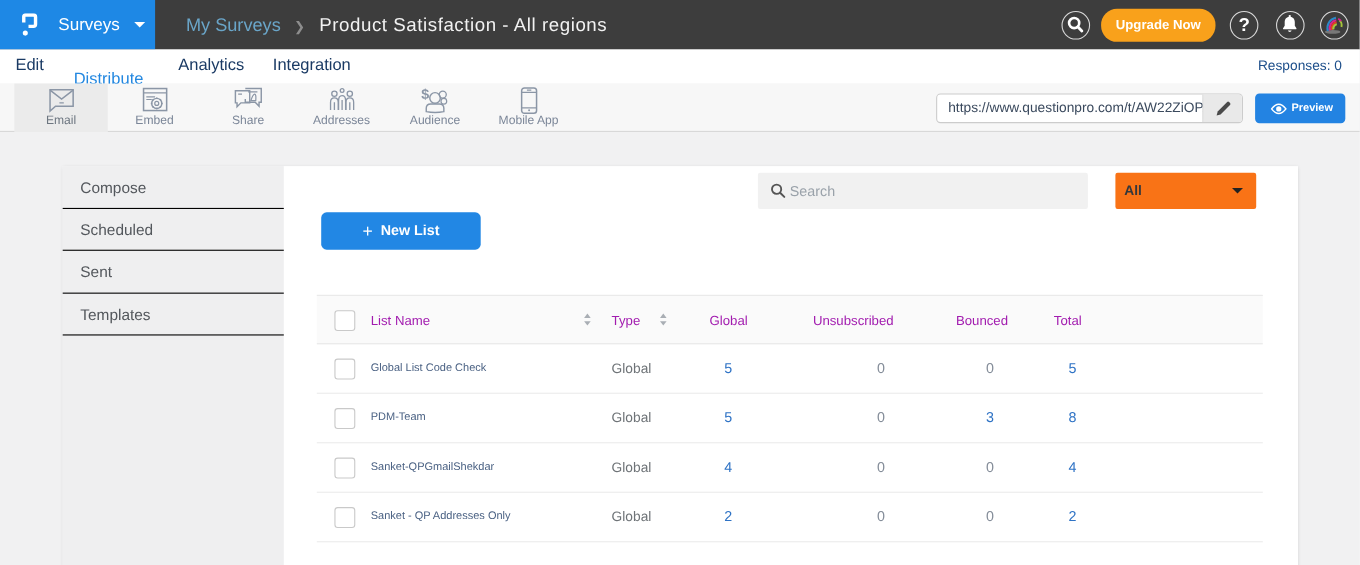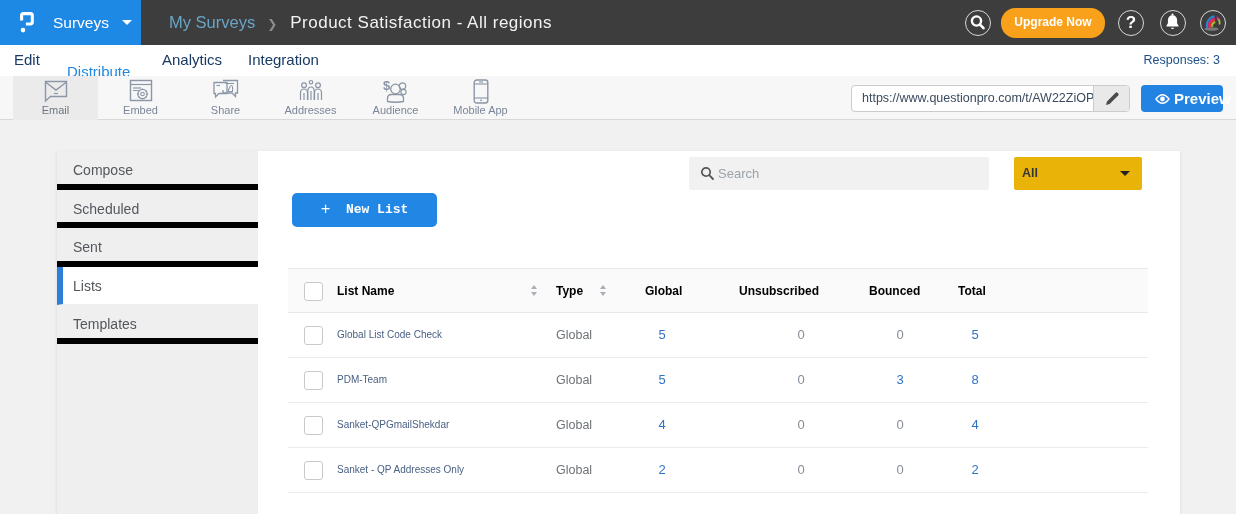--- a/index.html
+++ b/index.html
@@ -24,38 +24,38 @@
 
 #iconbar { position:absolute; left:0; top:76px; width:1236px; height:44px; background:#f7f7f7; border-bottom:1px solid #d8d8d8; }
 .iconItem { position:absolute; top:0; width:85px; height:44px; text-align:center; }
 .iconItem.sel { background:#ebebeb; }
 .iconItem svg { display:block; margin:3px auto 0; }
 .iconItem .lbl { font-size:11px; color:#7b8698; line-height:13px; }
 #urlWrap { position:absolute; left:851px; top:9px; width:279px; height:27px; background:#fff; border:1px solid #ccc; border-radius:4px; }
 #urlTxt { position:absolute; left:10px; top:0; width:232px; height:25px; line-height:25px; font-size:12.5px; color:#3b4a5e; overflow:hidden; white-space:nowrap; }
 #pencilBox { position:absolute; right:0; top:0; width:36px; height:25px; background:#e9e9e9; border-left:1px solid #ccc; border-radius:0 3px 3px 0; }
 #previewBtn { position:absolute; left:1141px; top:9px; width:82px; height:27px; background:#2383e2; border-radius:4px; color:#fff; }
-#previewBtn span { position:absolute; left:33px; top:0; line-height:27px; font-size:15px; font-weight:bold; }
+#previewBtn span { position:absolute; left:33px; top:0; line-height:27px; font-size:10px; font-weight:bold; }
 
 #card { position:absolute; left:57px; top:151px; width:1123px; height:380px; background:#fff; box-shadow:0 1px 3px rgba(0,0,0,0.12); }
 #sidebar { position:absolute; left:0; top:0; width:201px; height:380px; background:#efeff0; }
-.sideItem { position:relative; height:38.5px; line-height:38px; padding-left:16px; font-size:14px; color:#53575c; border-bottom:6px solid #000000; }
+.sideItem { position:relative; height:38.5px; line-height:38px; padding-left:16px; font-size:14px; color:#53575c; border-bottom:1px solid #000000; }
 .sideItem.active { background:#fff; border-left:6px solid #2b7fd9; padding-left:10px; border-bottom:1px solid #f0f0f0; }
 
 #searchBox { position:absolute; left:632px; top:6px; width:300px; height:33px; background:#f1f1f1; border-radius:2px; }
 #searchBox svg { position:absolute; left:11px; top:9px; }
 #searchBox .ph { position:absolute; left:29px; top:0; line-height:33px; font-size:13px; color:#9aa2aa; }
-#allBox { position:absolute; left:957px; top:6px; width:128px; height:33px; background:#eab308; border-radius:2px; }
+#allBox { position:absolute; left:957px; top:6px; width:128px; height:33px; background:#f97316; border-radius:2px; }
 #allBox .t { position:absolute; left:8px; top:0; line-height:33px; font-size:12.5px; font-weight:bold; color:#33373c; }
 #allBox .c { position:absolute; right:12px; top:14px; width:0; height:0; border-left:5px solid transparent; border-right:5px solid transparent; border-top:5.5px solid #222; }
-#newListBtn { position:absolute; left:235px; top:42px; width:145px; height:34px; background:#2287e4; border-radius:5px; color:#fff; text-align:center; line-height:34px; font-size:13px; font-weight:bold;font-family:Liberation Mono, monospace; }
+#newListBtn { position:absolute; left:235px; top:42px; width:145px; height:34px; background:#2287e4; border-radius:5px; color:#fff; text-align:center; line-height:34px; font-size:13px; font-weight:bold; }
 
 #tbl { position:absolute; left:231px; top:117px; width:860px; }
 #thead { position:relative; height:45px; background:#fafafa; border-top:1px solid #e8e8e8; border-bottom:1px solid #e8e8e8; }
-.hlbl { position:absolute; top:0; line-height:44px; font-size:12px; font-weight:bold; color:#000000; }
+.hlbl { position:absolute; top:0; line-height:44px; font-size:12px; font-weight:normal; color:#a21caf; }
 .row { position:relative; height:45px; border-bottom:1px solid #ebebeb; }
 .cb { position:absolute; left:16px; top:13px; width:19px; height:19px; background:#fff; border:1px solid #c9c9c9; border-radius:3px; }
 .name { position:absolute; left:49px; top:0; line-height:44px; font-size:10px; color:#4a6183; }
 .typ  { position:absolute; left:268px; top:0; line-height:44px; font-size:12.5px; color:#6e7377; }
 .num { position:absolute; top:0; line-height:44px; font-size:13px; transform:translateX(-50%); }
 .blue { color:#2f73c5; }
 .gray { color:#848d99; }
 .sortIc { position:absolute; top:15px; width:9px; height:14px; }
 .sortIc:before { content:""; position:absolute; left:0; top:1px; border-left:3.5px solid transparent; border-right:3.5px solid transparent; border-bottom:4px solid #a9aeb4; }
 .sortIc:after { content:""; position:absolute; left:0; bottom:2px; border-left:3.5px solid transparent; border-right:3.5px solid transparent; border-top:4px solid #a9aeb4; }
@@ -98,21 +98,21 @@
       <path d="M15.5,6.2 Q17.3,6.6 18.2,8.2" fill="none" stroke="#d6258e" stroke-width="1.5"></path>
     </svg>
   </div>
 </div>
 
 <div id="tabbar">
   <div class="tab" style="left:14px;">Edit</div>
   <div class="tab active" style="left:67px;">Distribute</div>
   <div class="tab" style="left:162px;">Analytics</div>
   <div class="tab" style="left:248px;">Integration</div>
-  <div id="responses">Responses: 3</div>
+  <div id="responses">Responses: 0</div>
 </div>
 
 <div id="iconbar">
   <div class="iconItem sel" style="left:13px;">
     <svg width="26" height="25" viewBox="0 0 26 25">
       <path d="M2.5,2.5 L23.5,2.5 L23.5,17.5 L7.5,17.5 L2.5,22 Z" fill="none" stroke="#8b96a6" stroke-width="1.4"></path>
       <path d="M2.5 3 L13 11 L23.5 3" fill="none" stroke="#8b96a6" stroke-width="1.4"></path>
       <line x1="11" y1="14.5" x2="15" y2="14.5" stroke="#8b96a6" stroke-width="1.2"></line>
     </svg>
     <div class="lbl" style="color:#6d7680;">Email</div>
@@ -199,21 +199,20 @@
     </svg>
     <span>Preview</span>
   </div>
 </div>
 
 <div id="card">
   <div id="sidebar">
     <div class="sideItem">Compose</div>
     <div class="sideItem">Scheduled</div>
     <div class="sideItem">Sent</div>
-    <div class="sideItem active">Lists</div>
     <div class="sideItem">Templates</div>
   </div>
   <div id="searchBox">
     <svg width="15" height="15" viewBox="0 0 15 15">
       <circle cx="6" cy="6" r="4.2" fill="none" stroke="#555" stroke-width="1.7"></circle>
       <line x1="9.2" y1="9.2" x2="13" y2="13" stroke="#555" stroke-width="1.8" stroke-linecap="round"></line>
     </svg>
     <span class="ph">Search</span>
   </div>
   <div id="allBox">

